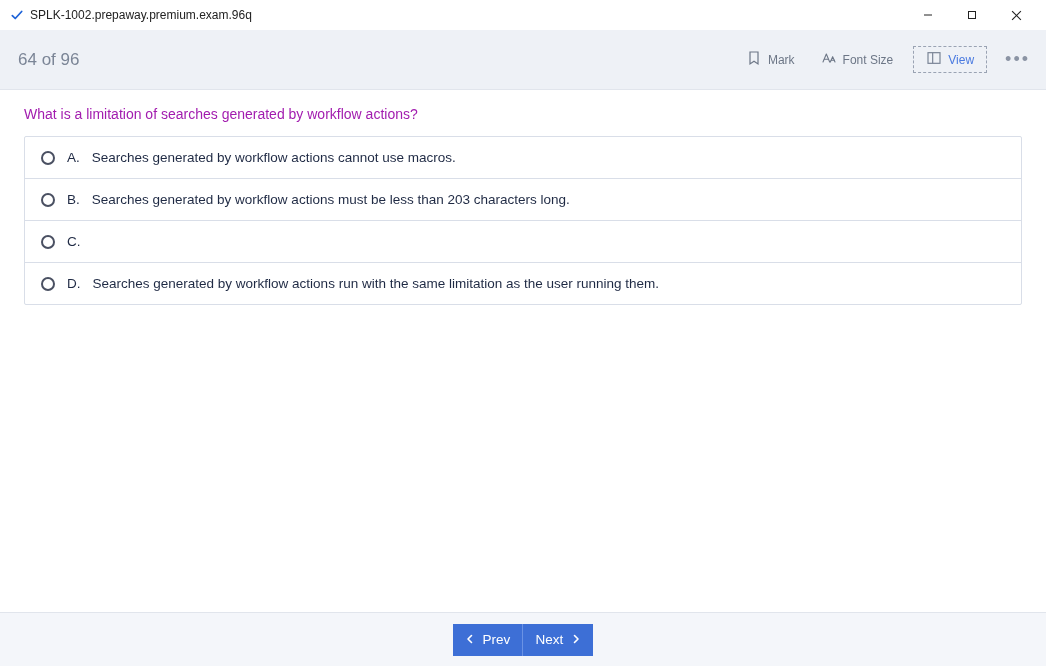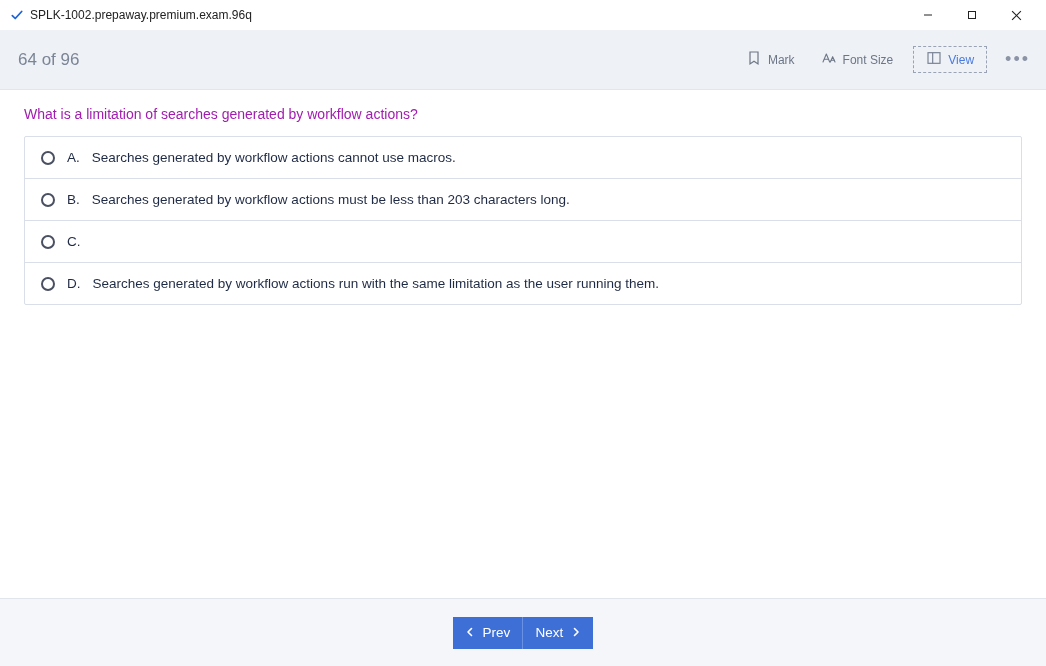--- a/index.html
+++ b/index.html
@@ -82,21 +82,21 @@
   }
   .option-row:last-child { border-bottom: none; }
   .radio-outer {
     width: 14px; height: 14px;
     border: 2px solid #4a5062;
     border-radius: 50%;
     flex: 0 0 auto;
   }
   .opt-letter { flex: 0 0 auto; }
   .footer {
-    height: 68px;
+    height: 54px;
     background: #f4f6fa;
     border-top: 1px solid #e1e5ec;
     display: flex;
     align-items: center;
     justify-content: center;
     gap: 0;
   }
   .nav-btn {
     background: #3d6fd6;
     color: #fff;

